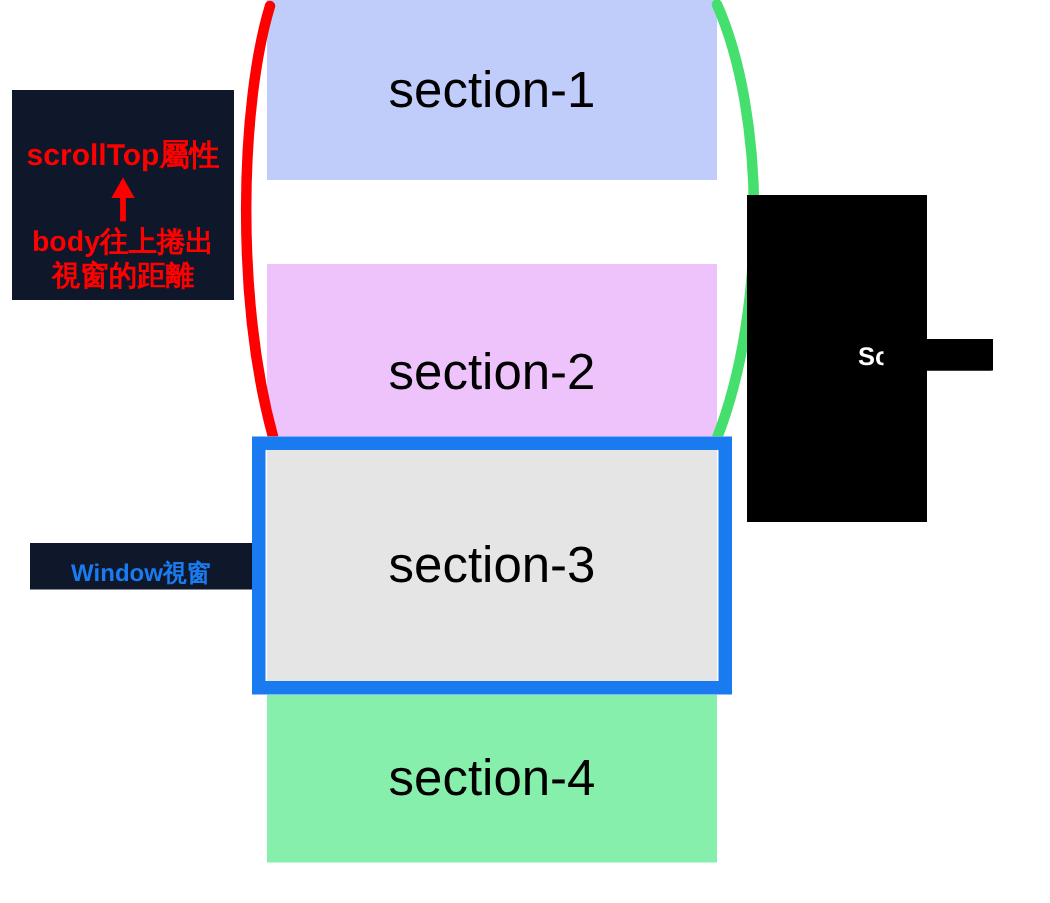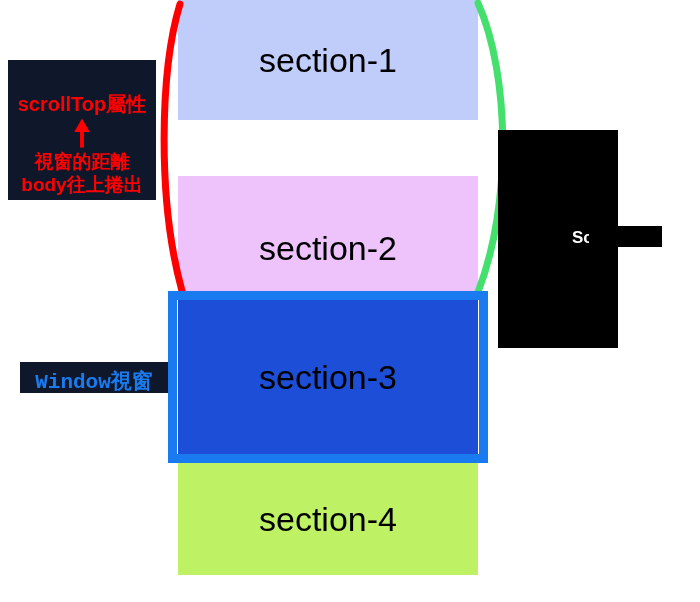--- a/index.html
+++ b/index.html
@@ -33,40 +33,40 @@
     align-items: center;
     justify-content: center;
     color: #000000;
     font-size: 34px;
     font-family: "Liberation Sans", sans-serif;
     letter-spacing: 0px;
     box-sizing: border-box;
   }
   #section-1 { top: 0px;   height: 120px; background: #c0cdfb; }
   #section-2 { top: 148px; height: 144px; background: #eec3fc; margin-top: 28px; }
-  #section-4 { top: 463px; height: 112px; background: #bef264; }
+  #section-4 { top: 463px; height: 112px; background: #86efac; }
 
   
   #viewport-box {
     position: absolute;
     left: 168px;
     top: 291px;
     width: 320px;
     height: 172px;
     border: 9px solid #1a7bf0;
     background: #ffffff;
     box-sizing: border-box;
   }
   #section-3 {
     position: absolute;
     left: 178px;
     top: 300px;
     width: 300px;
     height: 154px;
-    background: #1d4ed8;
+    background: #e5e5e5;
     display: flex;
     align-items: center;
     justify-content: center;
     color: #000000;
     font-size: 34px;
     font-family: "Liberation Sans", sans-serif;
     box-sizing: border-box;
   }
 
   
@@ -116,23 +116,23 @@
   }
 
   #window-label {
     left: 20px;
     top: 362px;
     width: 148px;
     height: 31px;
   }
   .blue-text {
     color: #1a7bf0;
-    font-family: Liberation Mono, monospace;
+    font-family: Liberation Sans, sans-serif;
     font-weight: bold;
-    font-size: 21px;
+    font-size: 16px;
     line-height: 21px;
     white-space: nowrap;
     text-align: center;
   }
 
   
   #scrollheight-block {
     position: absolute;
     left: 498px;
     top: 130px;
@@ -200,21 +200,21 @@
   <div id="section-3">
     <span>section-3</span>
   </div>
 
   <div class="label-box" id="scrolltop-label">
     <div class="red-text">scrollTop屬性</div>
     <svg id="scrolltop-arrow" viewBox="0 0 148 34" xmlns="http://www.w3.org/2000/svg">
       <line x1="74" y1="32" x2="74" y2="10" stroke="#fe0000" stroke-width="4"></line>
       <polygon points="74,2 66,16 82,16" fill="#fe0000"></polygon>
     </svg>
+    <div class="red-text small">body往上捲出</div>
     <div class="red-text small">視窗的距離</div>
-    <div class="red-text small">body往上捲出</div>
   </div>
 
   <div class="label-box" id="window-label">
     <div class="blue-text">Window視窗</div>
   </div>
 
 </div>
 
 </body></html>

